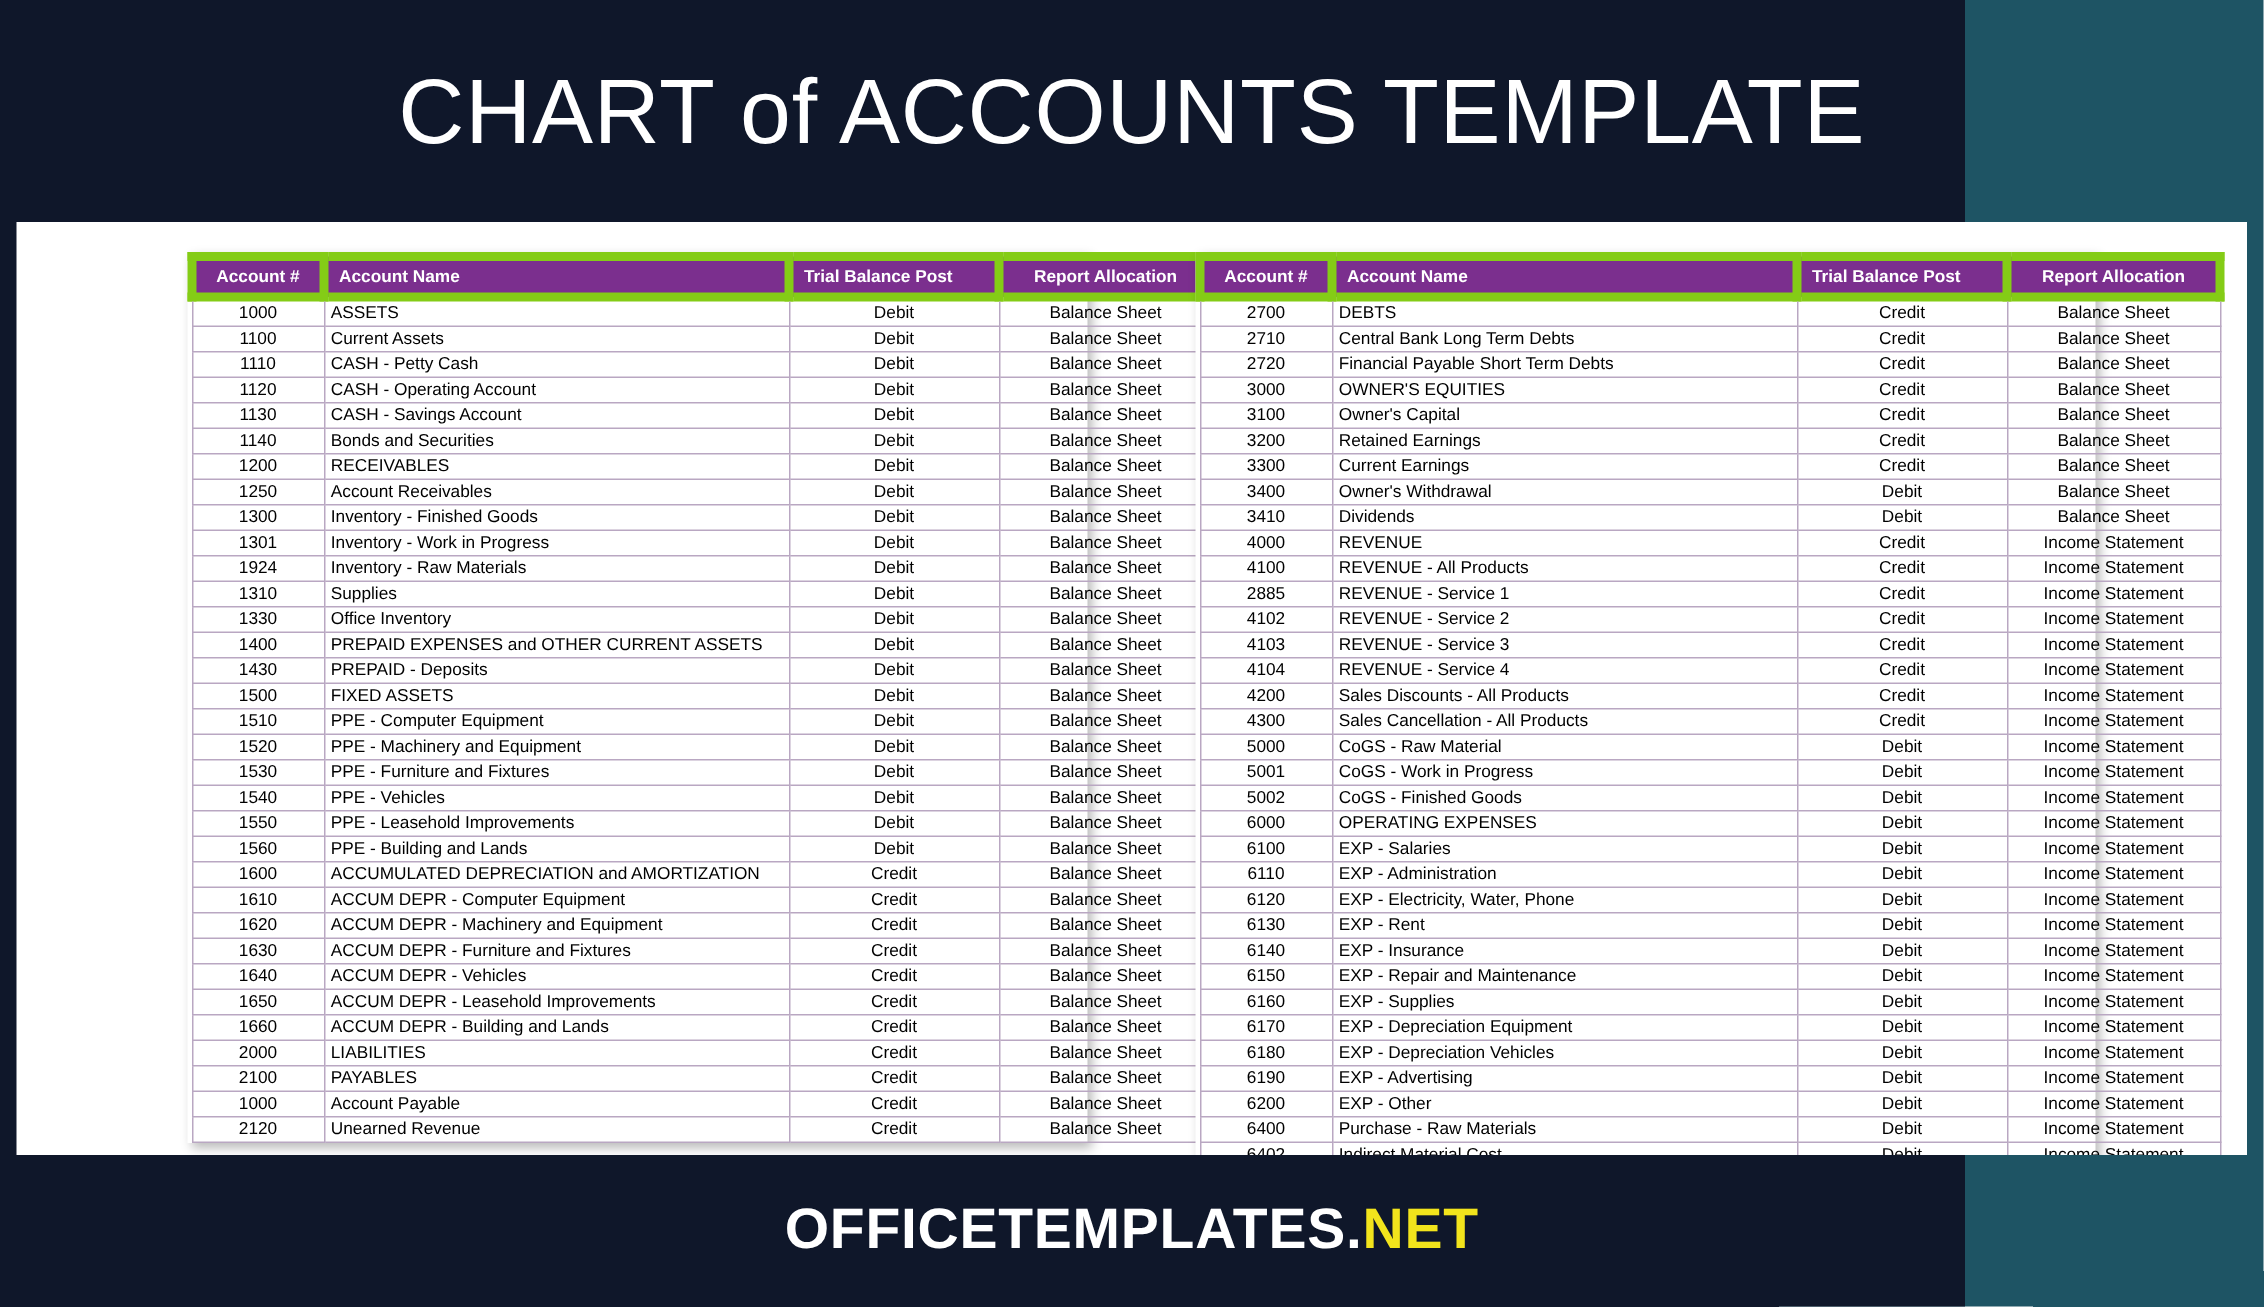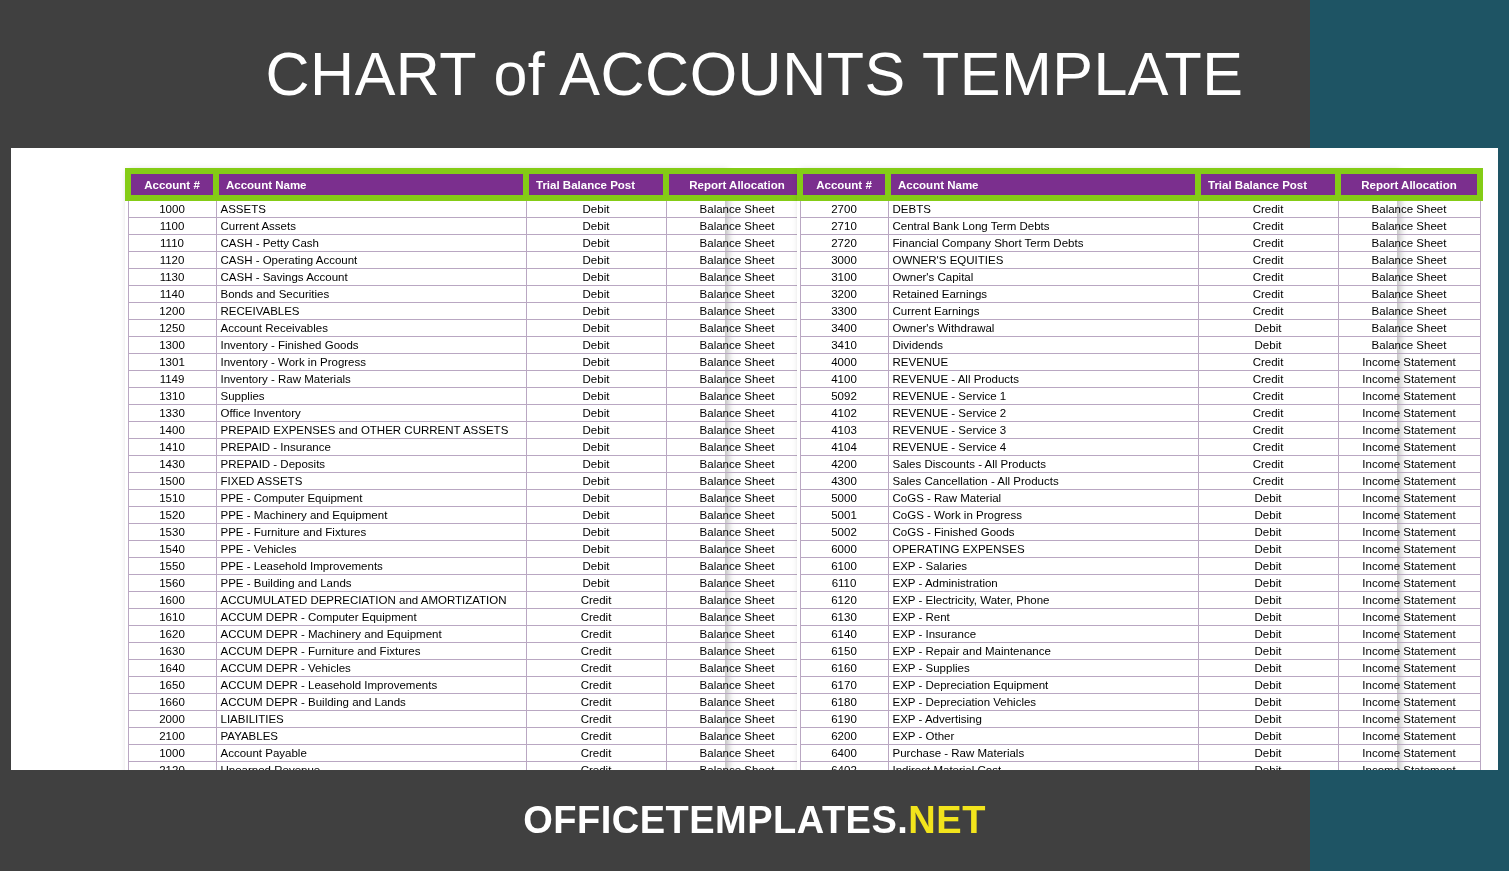--- a/index.html
+++ b/index.html
@@ -10,21 +10,21 @@
     width: 1509px;
     height: 871px;
     background: #1e5464;
     font-family: "Liberation Sans", sans-serif;
     overflow: hidden;
   }
   #page {
     position: relative;
     width: 1310px;
     height: 871px;
-    background: #404040;
+    background: #0f172a;
   }
   
   #header {
     position: absolute;
     left: 0; top: 0;
     width: 1509px;
     height: 148px;
     display: flex;
     align-items: center;
     justify-content: center;
@@ -189,46 +189,40 @@
               <td class="c-tbp">Debit</td>
               <td class="c-rep">Balance Sheet</td>
             </tr>
             <tr>
               <td class="c-num">1301</td>
               <td class="c-name">Inventory - Work in Progress</td>
               <td class="c-tbp">Debit</td>
               <td class="c-rep">Balance Sheet</td>
             </tr>
             <tr>
-              <td class="c-num">1149</td>
+              <td class="c-num">1924</td>
               <td class="c-name">Inventory - Raw Materials</td>
               <td class="c-tbp">Debit</td>
               <td class="c-rep">Balance Sheet</td>
             </tr>
             <tr>
               <td class="c-num">1310</td>
               <td class="c-name">Supplies</td>
               <td class="c-tbp">Debit</td>
               <td class="c-rep">Balance Sheet</td>
             </tr>
             <tr>
               <td class="c-num">1330</td>
               <td class="c-name">Office Inventory</td>
               <td class="c-tbp">Debit</td>
               <td class="c-rep">Balance Sheet</td>
             </tr>
             <tr>
               <td class="c-num">1400</td>
               <td class="c-name">PREPAID EXPENSES and OTHER CURRENT ASSETS</td>
-              <td class="c-tbp">Debit</td>
-              <td class="c-rep">Balance Sheet</td>
-            </tr>
-            <tr>
-              <td class="c-num">1410</td>
-              <td class="c-name">PREPAID - Insurance</td>
               <td class="c-tbp">Debit</td>
               <td class="c-rep">Balance Sheet</td>
             </tr>
             <tr>
               <td class="c-num">1430</td>
               <td class="c-name">PREPAID - Deposits</td>
               <td class="c-tbp">Debit</td>
               <td class="c-rep">Balance Sheet</td>
             </tr>
             <tr>
@@ -361,21 +355,21 @@
               <td class="c-rep">Balance Sheet</td>
             </tr>
             <tr>
               <td class="c-num">2710</td>
               <td class="c-name">Central Bank Long Term Debts</td>
               <td class="c-tbp">Credit</td>
               <td class="c-rep">Balance Sheet</td>
             </tr>
             <tr>
               <td class="c-num">2720</td>
-              <td class="c-name">Financial Company Short Term Debts</td>
+              <td class="c-name">Financial Payable Short Term Debts</td>
               <td class="c-tbp">Credit</td>
               <td class="c-rep">Balance Sheet</td>
             </tr>
             <tr>
               <td class="c-num">3000</td>
               <td class="c-name">OWNER'S EQUITIES</td>
               <td class="c-tbp">Credit</td>
               <td class="c-rep">Balance Sheet</td>
             </tr>
             <tr>
@@ -414,21 +408,21 @@
               <td class="c-tbp">Credit</td>
               <td class="c-rep">Income Statement</td>
             </tr>
             <tr>
               <td class="c-num">4100</td>
               <td class="c-name">REVENUE - All Products</td>
               <td class="c-tbp">Credit</td>
               <td class="c-rep">Income Statement</td>
             </tr>
             <tr>
-              <td class="c-num">5092</td>
+              <td class="c-num">2885</td>
               <td class="c-name">REVENUE - Service 1</td>
               <td class="c-tbp">Credit</td>
               <td class="c-rep">Income Statement</td>
             </tr>
             <tr>
               <td class="c-num">4102</td>
               <td class="c-name">REVENUE - Service 2</td>
               <td class="c-tbp">Credit</td>
               <td class="c-rep">Income Statement</td>
             </tr>

